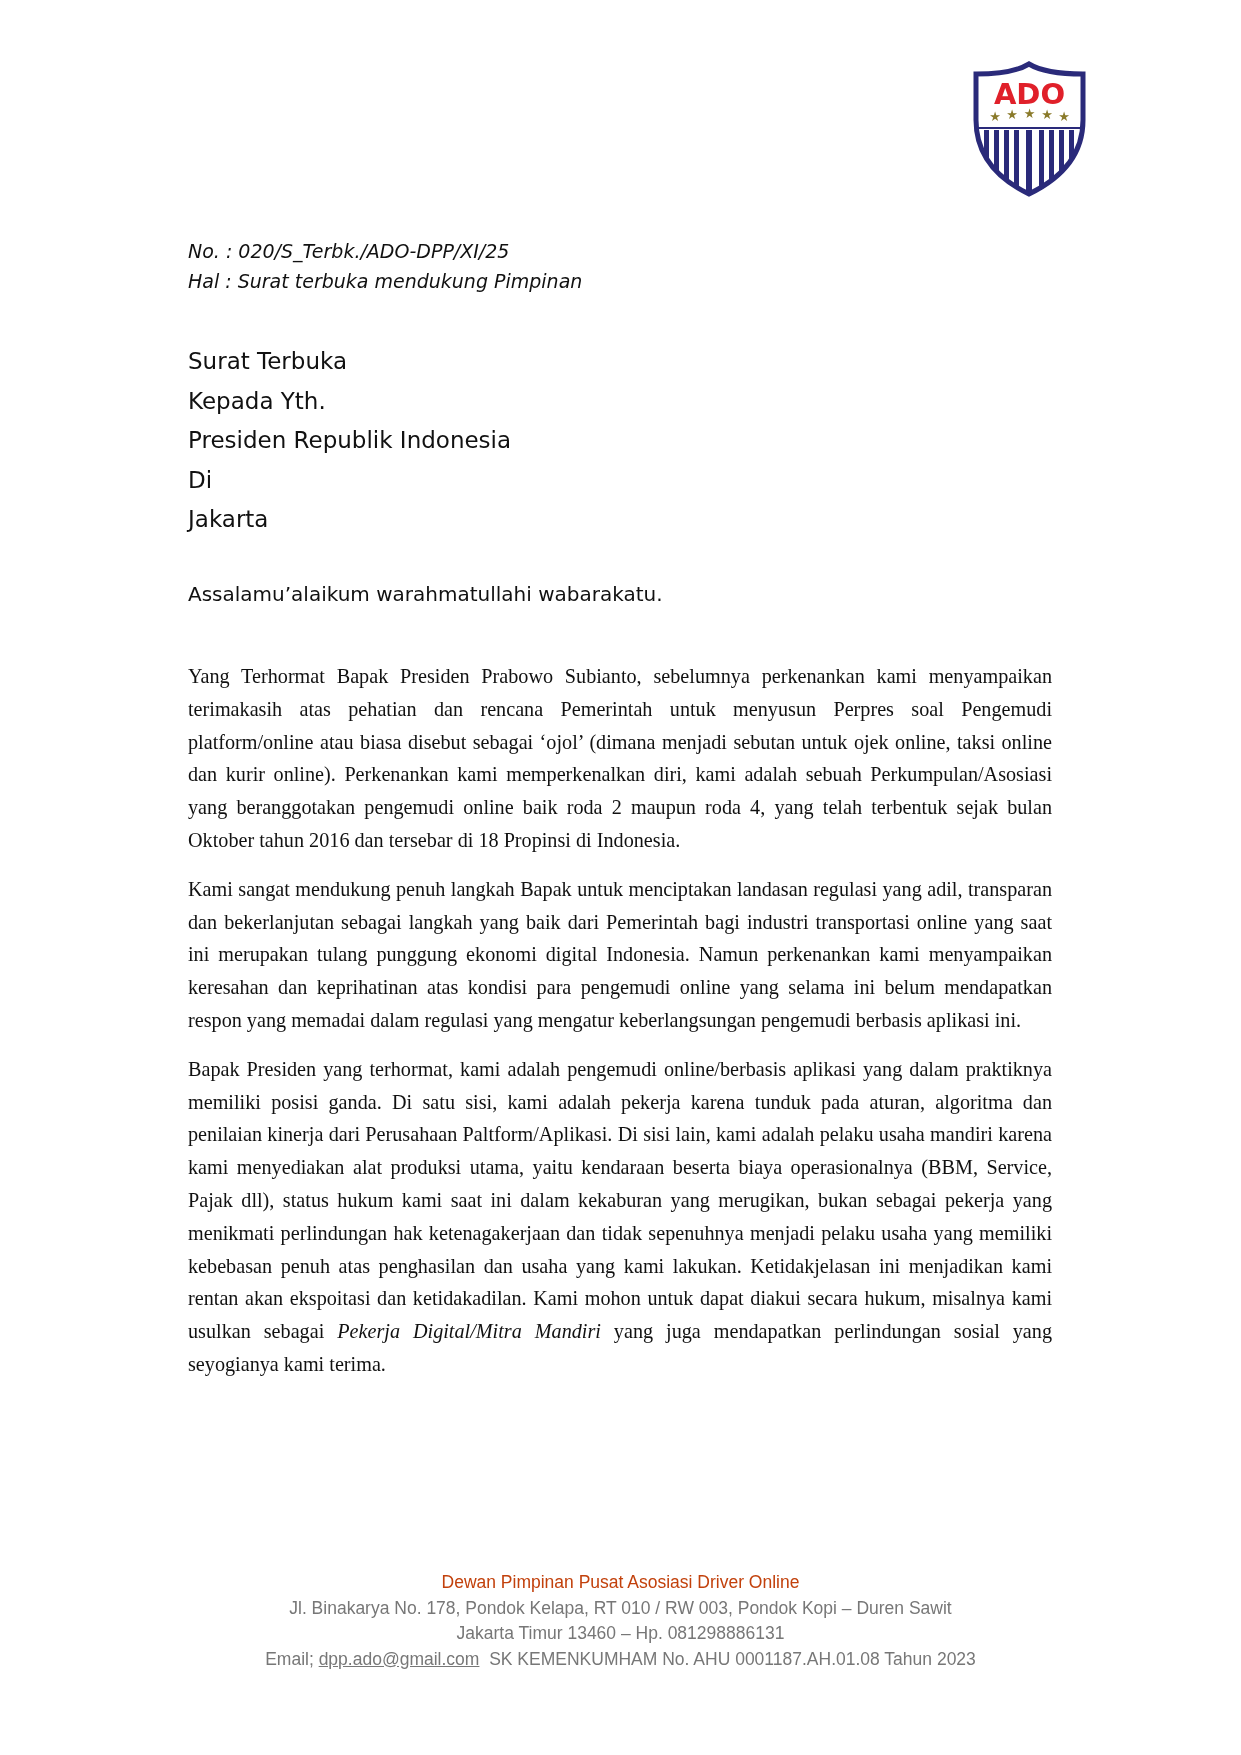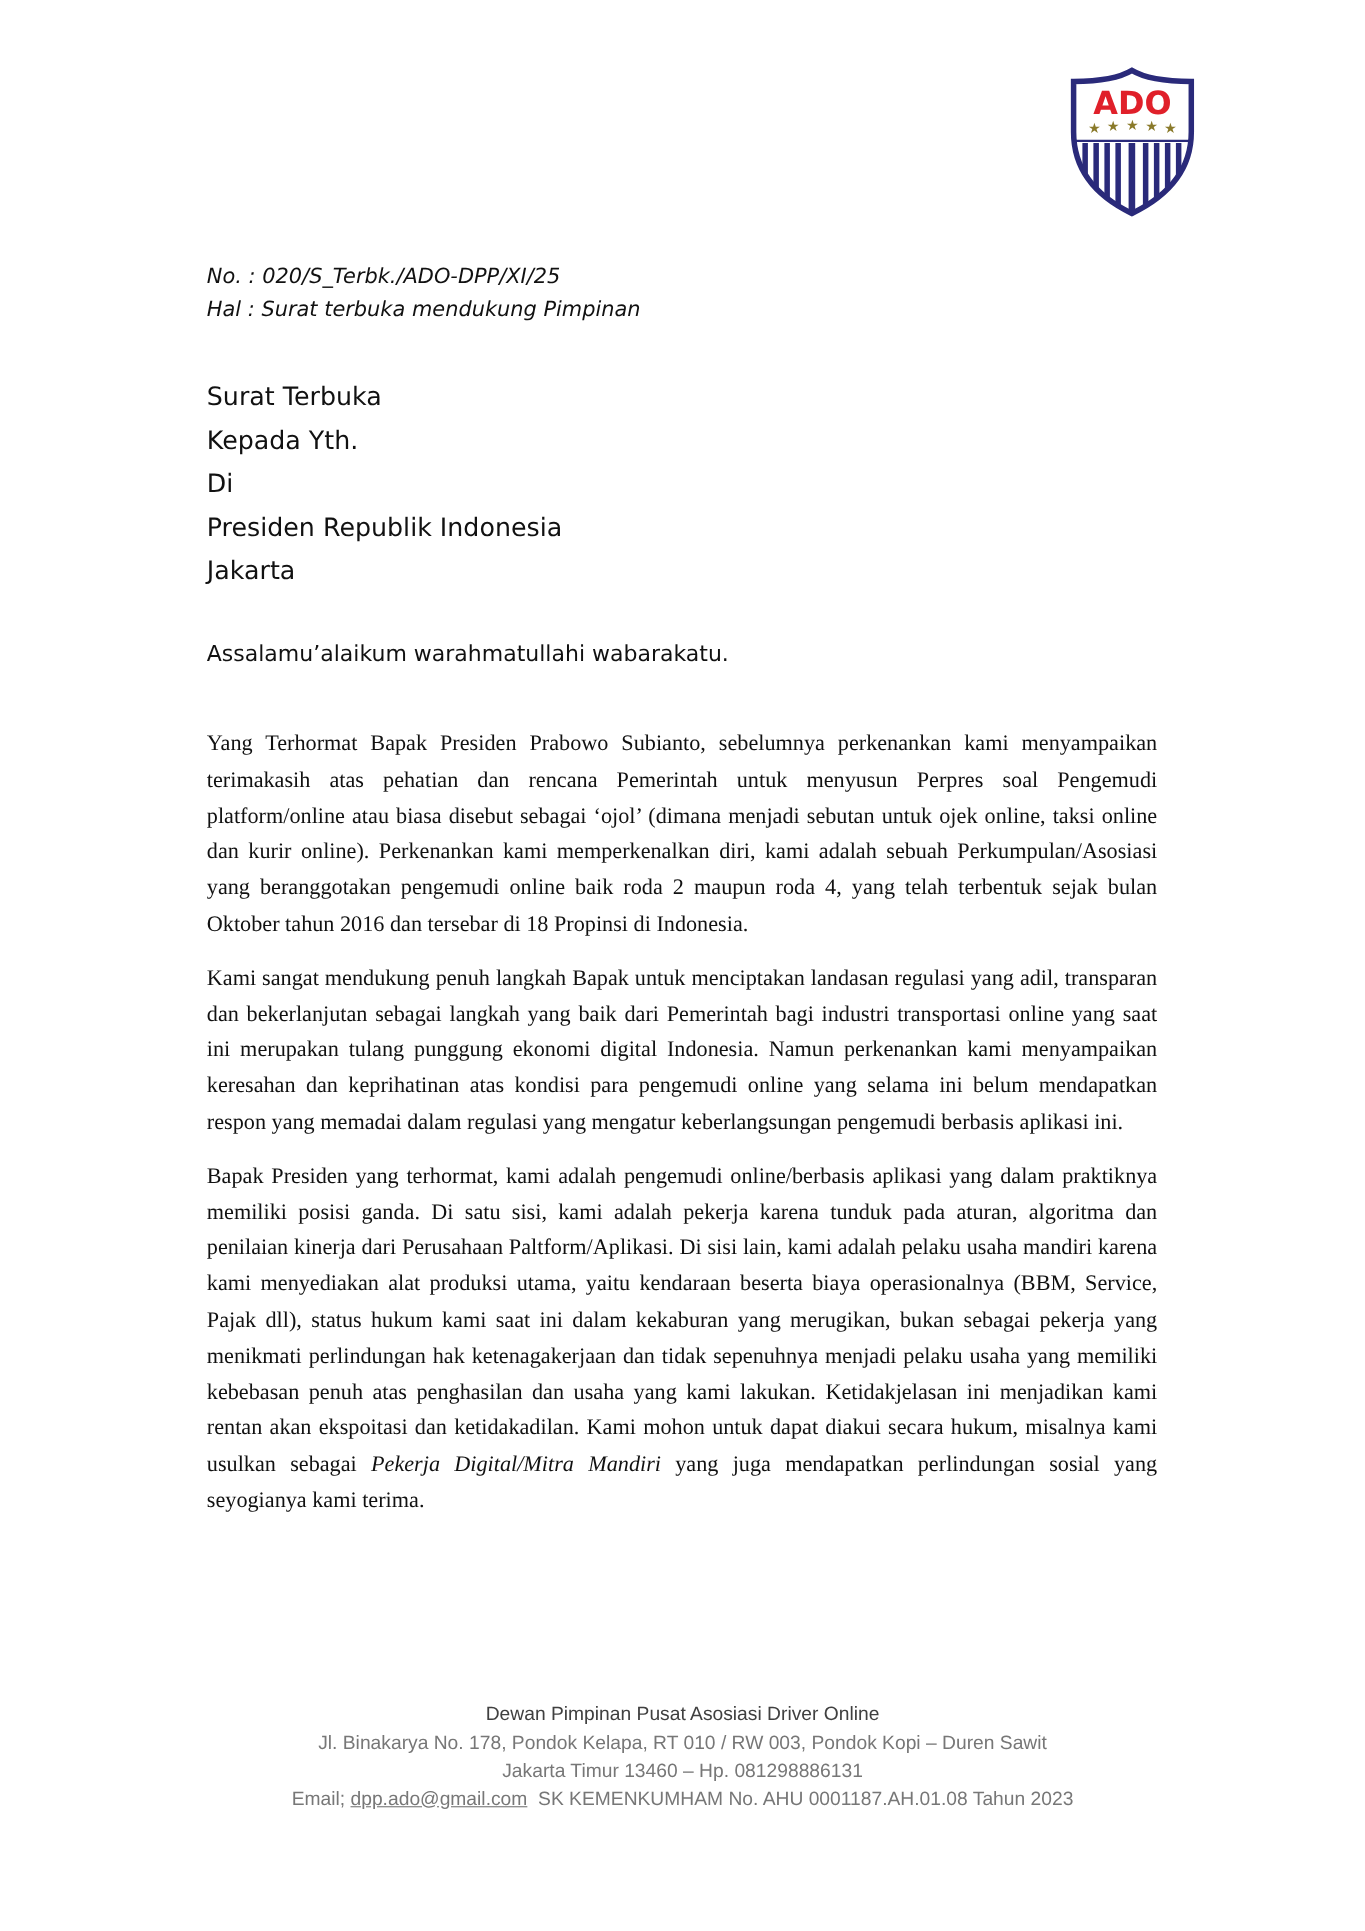--- a/index.html
+++ b/index.html
@@ -12,21 +12,21 @@
 
     .addressee { position: absolute; left: 188px; top: 342px; font-family: "DejaVu Sans", sans-serif; font-size: 23px; line-height: 39.5px; color: #111; }
 
     .greeting { position: absolute; left: 188px; top: 580px; font-family: "DejaVu Sans", sans-serif; font-size: 20px; line-height: 28px; color: #111; text-align: center; }
 
     .body-text { position: absolute; left: 188px; top: 660px; width: 864px; font-family: Liberation Serif, serif; font-size: 20.2px; line-height: 32.8px; color: #111; text-align: justify; }
     .body-text p { margin: 0 0 16px 0; }
     .body-text em { font-style: italic; }
 
     .footer { position: absolute; left: 0; top: 1546px; width: 1241px; text-align: center; font-family: "Liberation Sans", sans-serif; font-size: 17.5px; line-height: 25.5px; }
-    .footer .org { color: #404040; }
+    .footer .org { color: #c2410c; margin-top: 24px; }
     .footer .grey { color: #777; }
     .footer a { color: #777; text-decoration: underline; }
   </style>
 </head>
 <body>
 
 <div class="page">
 
   <div class="logo">
     <svg width="115" height="138" viewBox="0 0 115 138">
@@ -62,22 +62,22 @@
   </div>
 
   <div class="ref">
     <div>No. : 020/S_Terbk./ADO-DPP/XI/25</div>
     <div>Hal : Surat terbuka mendukung Pimpinan</div>
   </div>
 
   <div class="addressee">
     <div>Surat Terbuka</div>
     <div>Kepada Yth.</div>
+    <div>Presiden Republik Indonesia</div>
     <div>Di</div>
-    <div>Presiden Republik Indonesia</div>
     <div>Jakarta</div>
   </div>
 
   <div class="greeting">Assalamu’alaikum warahmatullahi wabarakatu.</div>
 
   <div class="body-text">
     <p>Yang Terhormat Bapak Presiden Prabowo Subianto, sebelumnya perkenankan kami menyampaikan terimakasih atas pehatian dan rencana Pemerintah untuk menyusun Perpres soal Pengemudi platform/online atau biasa disebut sebagai ‘ojol’ (dimana menjadi sebutan untuk ojek online, taksi online dan kurir online). Perkenankan kami memperkenalkan diri, kami adalah sebuah Perkumpulan/Asosiasi yang beranggotakan pengemudi online baik roda 2 maupun roda 4, yang telah terbentuk sejak bulan Oktober tahun 2016 dan tersebar di 18 Propinsi di Indonesia.</p>
     <p>Kami sangat mendukung penuh langkah Bapak untuk menciptakan landasan regulasi yang adil, transparan dan bekerlanjutan sebagai langkah yang baik dari Pemerintah bagi industri transportasi online yang saat ini merupakan tulang punggung ekonomi digital Indonesia. Namun perkenankan kami menyampaikan keresahan dan keprihatinan atas kondisi para pengemudi online yang selama ini belum mendapatkan respon yang memadai dalam regulasi yang mengatur keberlangsungan pengemudi berbasis aplikasi ini.</p>
     <p><span>Bapak Presiden yang terhormat, kami adalah pengemudi online/berbasis aplikasi yang dalam praktiknya memiliki posisi ganda. Di satu sisi, kami adalah pekerja karena tunduk pada aturan, algoritma dan penilaian kinerja dari Perusahaan Paltform/Aplikasi. Di sisi lain, kami adalah pelaku usaha mandiri karena kami menyediakan alat produksi utama, yaitu kendaraan beserta biaya operasionalnya (BBM, Service, Pajak dll), status hukum kami saat ini dalam kekaburan yang merugikan, bukan sebagai pekerja yang menikmati perlindungan hak ketenagakerjaan dan tidak sepenuhnya menjadi pelaku usaha yang memiliki kebebasan penuh atas penghasilan dan usaha yang kami lakukan. Ketidakjelasan ini menjadikan kami rentan akan ekspoitasi dan ketidakadilan. Kami mohon untuk dapat diakui secara hukum, misalnya kami usulkan sebagai </span><em>Pekerja Digital/Mitra Mandiri</em><span> yang juga mendapatkan perlindungan sosial yang seyogianya kami terima.</span></p>
   </div>

